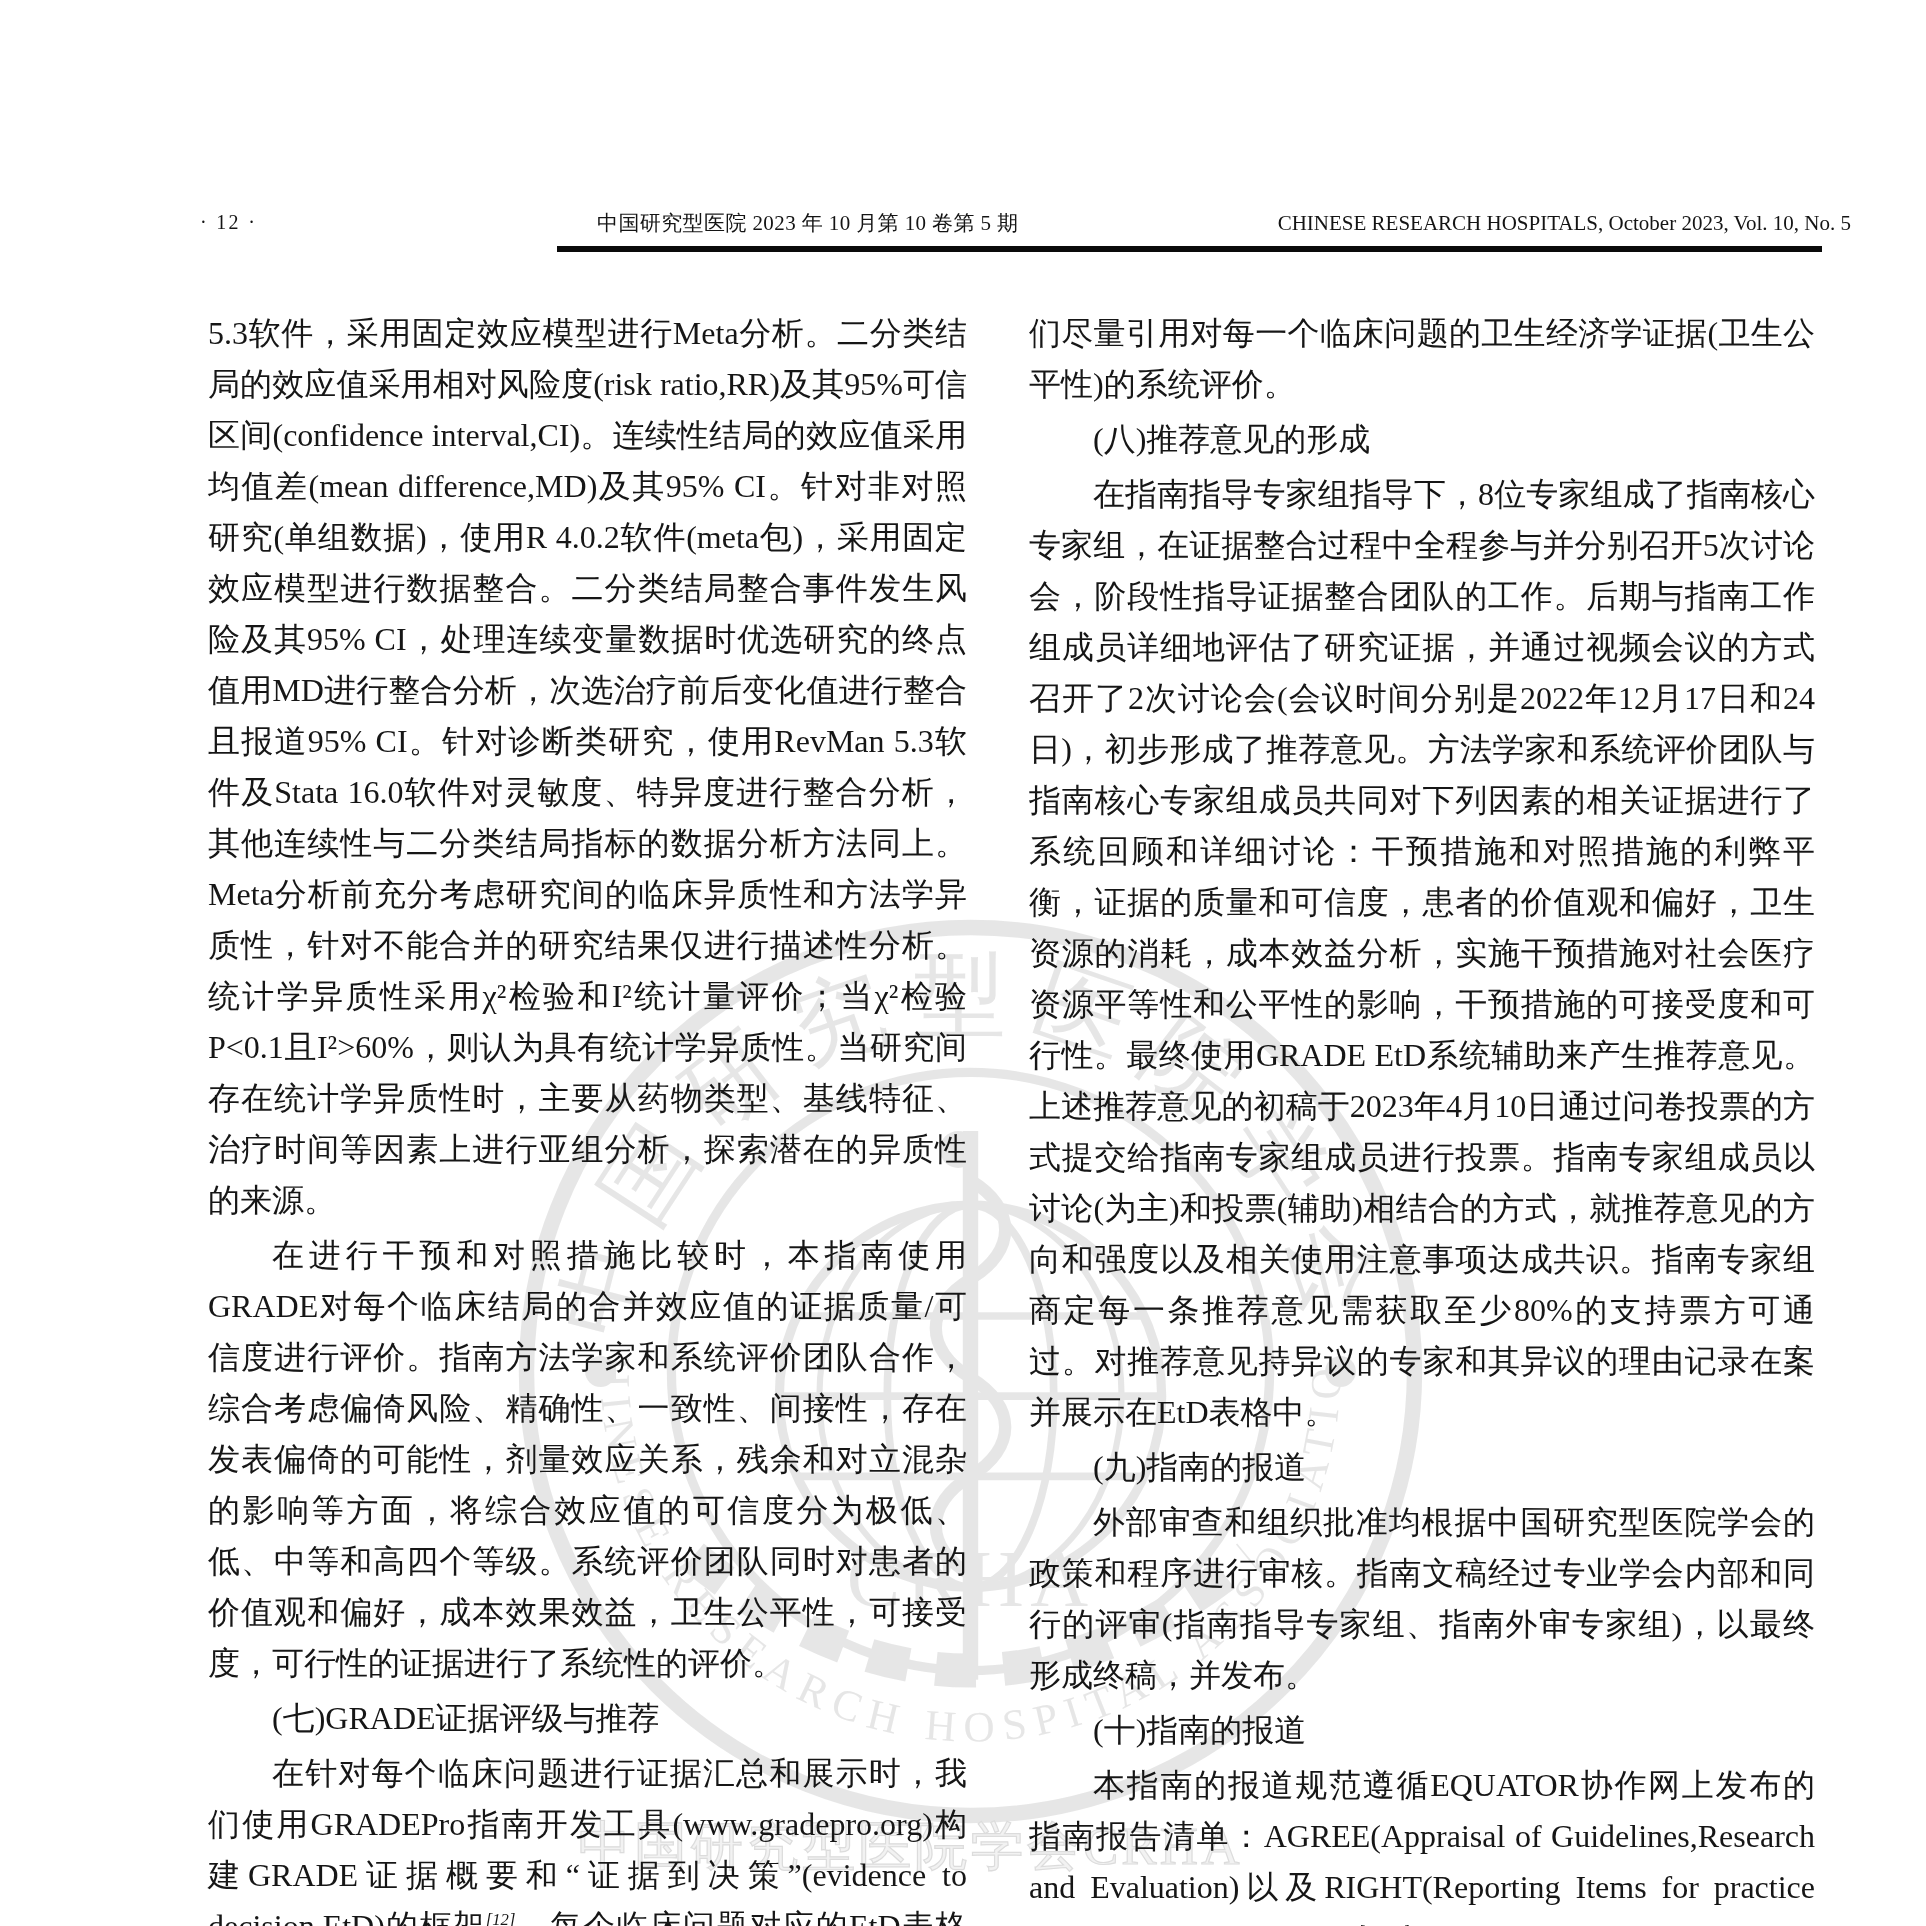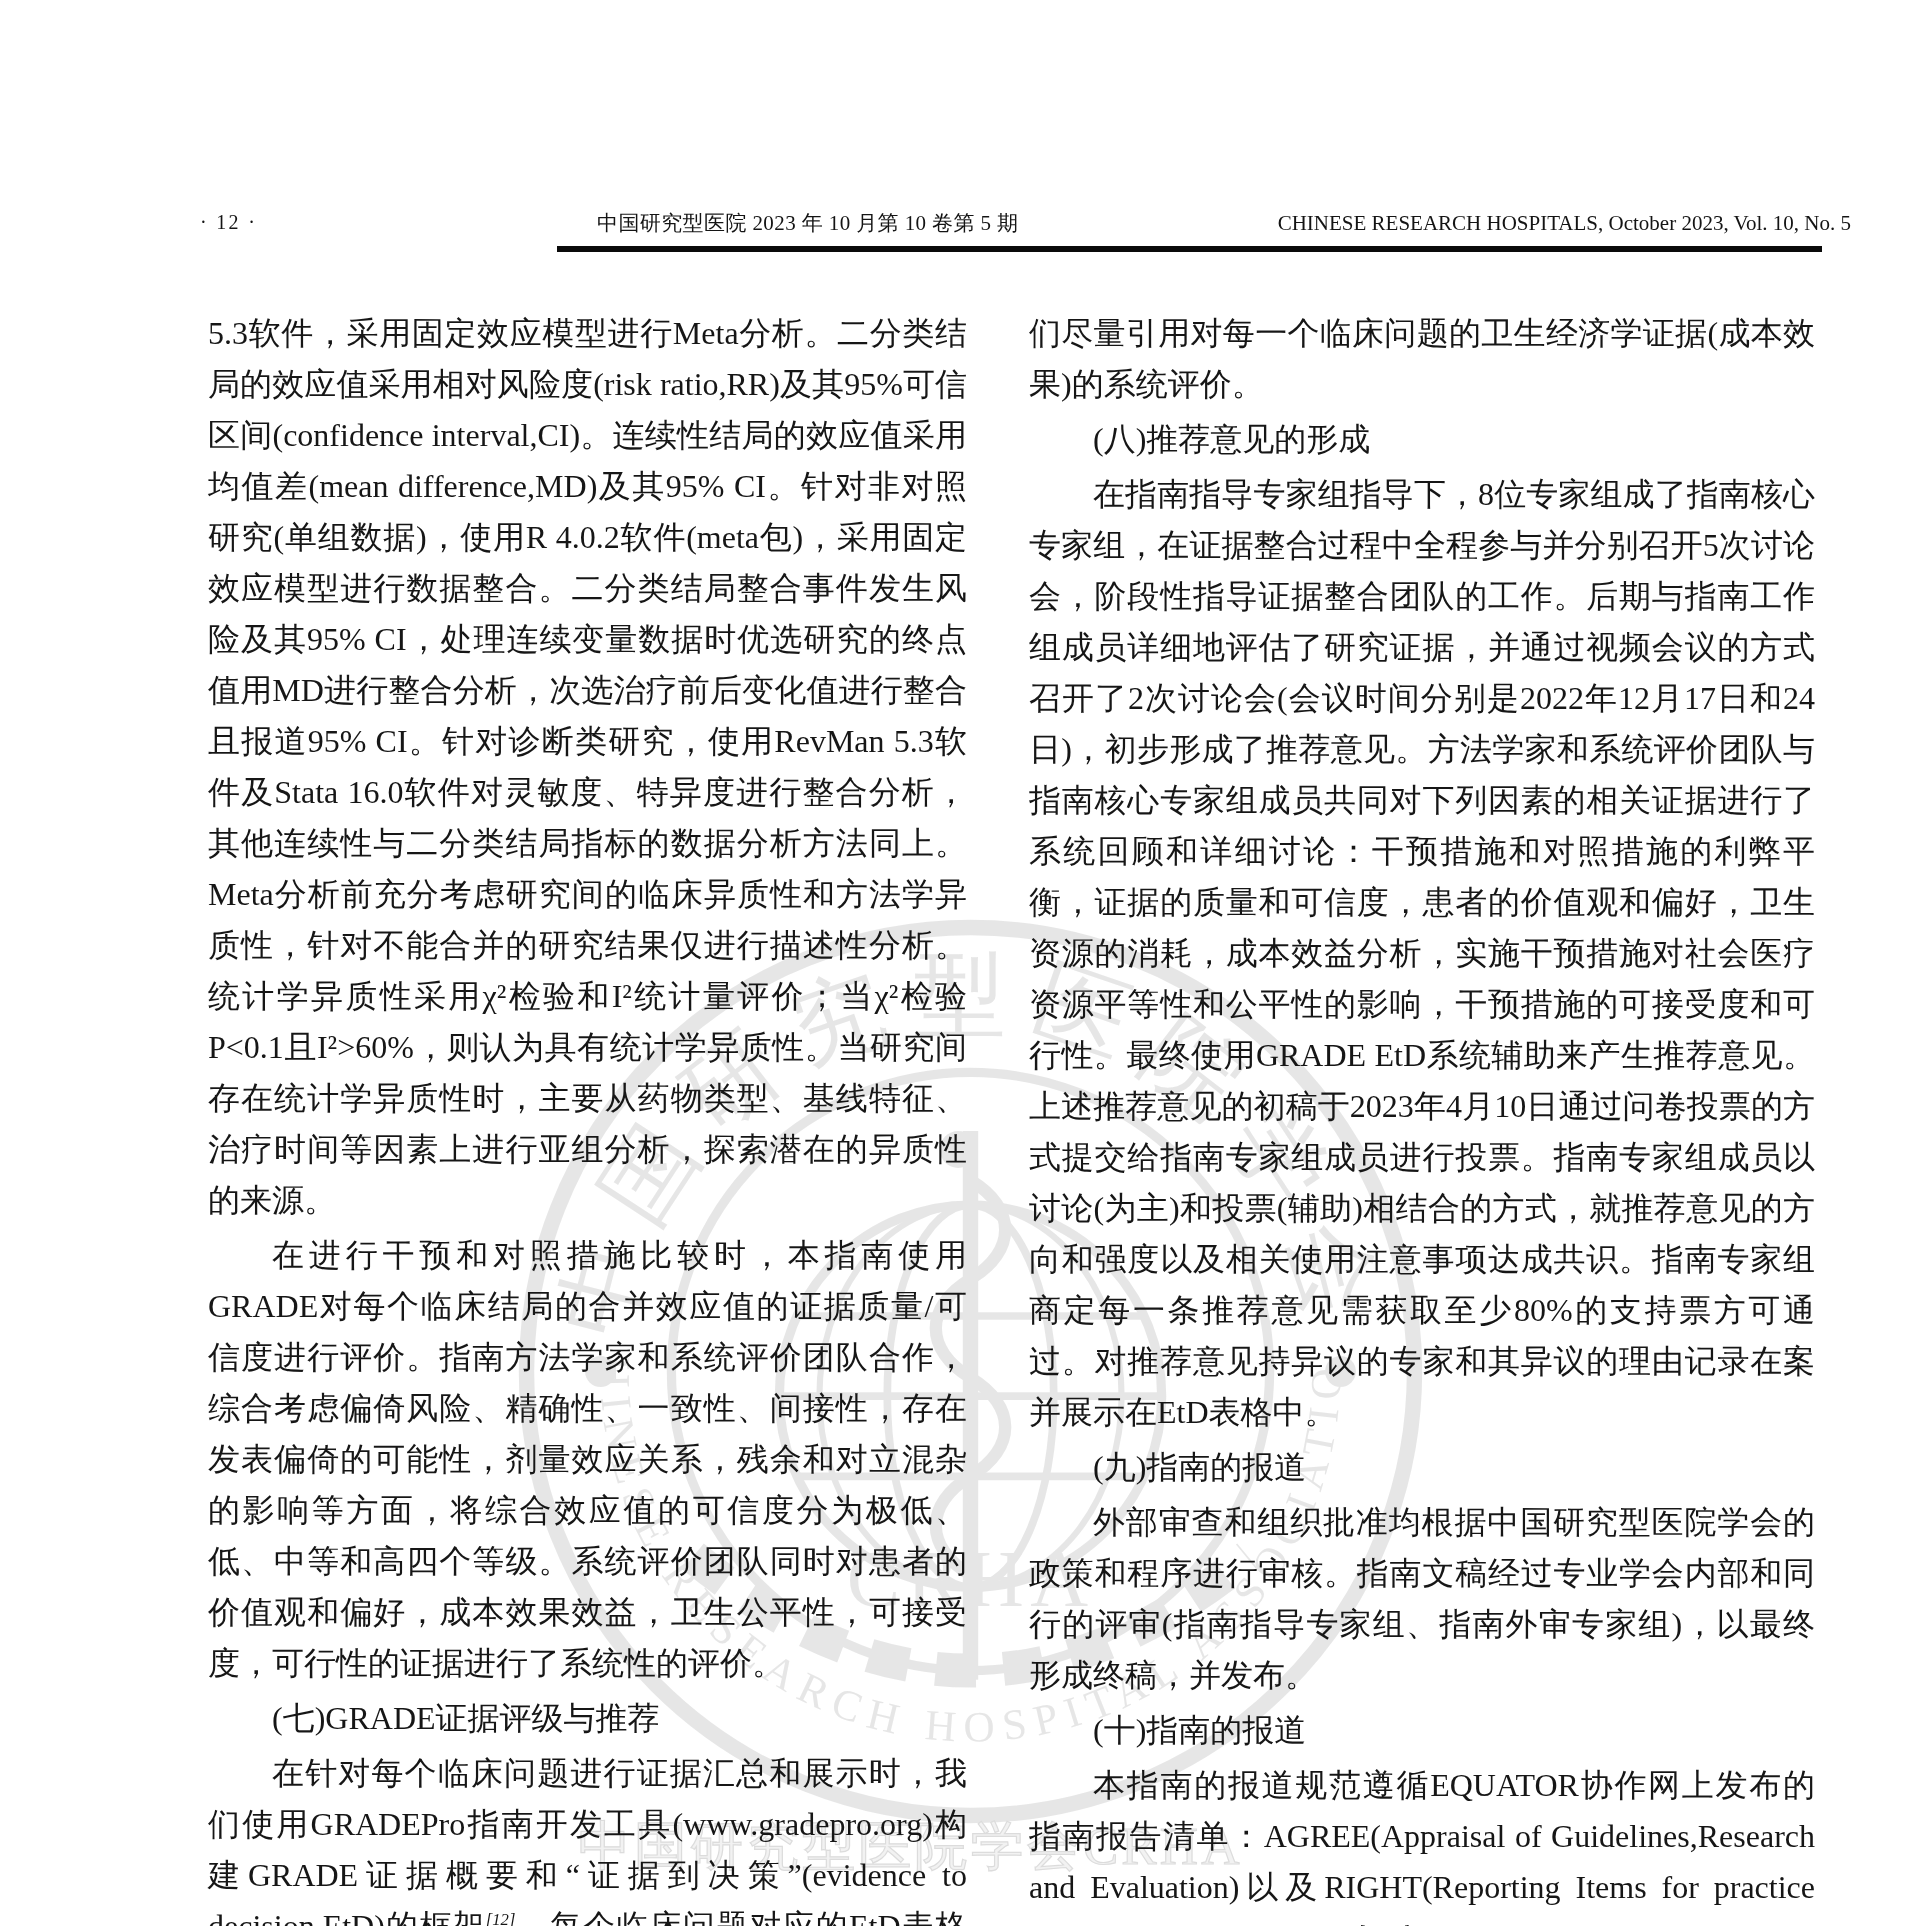--- a/index.html
+++ b/index.html
@@ -96,21 +96,21 @@
 </div>
 <div class="header-rule"></div>
 
 <div class="col" id="col-left">
     <p class="para"><span>5.3软件，采用固定效应模型进行Meta分析。二分类结局的效应值采用相对风险度(risk ratio,RR)及其95%可信区间(confidence interval,CI)。连续性结局的效应值采用均值差(mean difference,MD)及其95% CI。针对非对照研究(单组数据)，使用R 4.0.2软件(meta包)，采用固定效应模型进行数据整合。二分类结局整合事件发生风险及其95% CI，处理连续变量数据时优选研究的终点值用MD进行整合分析，次选治疗前后变化值进行整合且报道95% CI。针对诊断类研究，使用RevMan 5.3软件及Stata 16.0软件对灵敏度、特异度进行整合分析，其他连续性与二分类结局指标的数据分析方法同上。Meta分析前充分考虑研究间的临床异质性和方法学异质性，针对不能合并的研究结果仅进行描述性分析。统计学异质性采用χ²检验和I²统计量评价；当χ²检验P&lt;0.1且I²&gt;60%，则认为具有统计学异质性。当研究间存在统计学异质性时，主要从药物类型、基线特征、治疗时间等因素上进行亚组分析，探索潜在的异质性的来源。</span></p>
     <p class="para indent"><span>在进行干预和对照措施比较时，本指南使用GRADE对每个临床结局的合并效应值的证据质量/可信度进行评价。指南方法学家和系统评价团队合作，综合考虑偏倚风险、精确性、一致性、间接性，存在发表偏倚的可能性，剂量效应关系，残余和对立混杂的影响等方面，将综合效应值的可信度分为极低、低、中等和高四个等级。系统评价团队同时对患者的价值观和偏好，成本效果效益，卫生公平性，可接受度，可行性的证据进行了系统性的评价。</span></p>
     <p class="para indent"><span>(七)GRADE证据评级与推荐</span></p>
     <p class="para indent"><span>在针对每个临床问题进行证据汇总和展示时，我们使用GRADEPro指南开发工具(www.gradepro.org)构建GRADE证据概要和“证据到决策”(evidence to decision,EtD)的框架</span><sup>[12]</sup><span>。每个临床问题对应的EtD表格均包括与干预和对照措施相关的有效性和安全性，资源使用(医疗费用等)，成本效益，患者价值和偏好，对卫生公平性的影响，可接受度和可行性的部分。所有相关证据均总结至相应的EtD表格。</span></p>
   </div>
 <div class="col" id="col-right">
-    <p class="para"><span>们尽量引用对每一个临床问题的卫生经济学证据(成本效果)的系统评价。</span></p>
+    <p class="para"><span>们尽量引用对每一个临床问题的卫生经济学证据(卫生公平性)的系统评价。</span></p>
     <p class="para indent"><span>(八)推荐意见的形成</span></p>
     <p class="para indent"><span>在指南指导专家组指导下，8位专家组成了指南核心专家组，在证据整合过程中全程参与并分别召开5次讨论会，阶段性指导证据整合团队的工作。后期与指南工作组成员详细地评估了研究证据，并通过视频会议的方式召开了2次讨论会(会议时间分别是2022年12月17日和24日)，初步形成了推荐意见。方法学家和系统评价团队与指南核心专家组成员共同对下列因素的相关证据进行了系统回顾和详细讨论：干预措施和对照措施的利弊平衡，证据的质量和可信度，患者的价值观和偏好，卫生资源的消耗，成本效益分析，实施干预措施对社会医疗资源平等性和公平性的影响，干预措施的可接受度和可行性。最终使用GRADE EtD系统辅助来产生推荐意见。上述推荐意见的初稿于2023年4月10日通过问卷投票的方式提交给指南专家组成员进行投票。指南专家组成员以讨论(为主)和投票(辅助)相结合的方式，就推荐意见的方向和强度以及相关使用注意事项达成共识。指南专家组商定每一条推荐意见需获取至少80%的支持票方可通过。对推荐意见持异议的专家和其异议的理由记录在案并展示在EtD表格中。</span></p>
     <p class="para indent"><span>(九)指南的报道</span></p>
     <p class="para indent"><span>外部审查和组织批准均根据中国研究型医院学会的政策和程序进行审核。指南文稿经过专业学会内部和同行的评审(指南指导专家组、指南外审专家组)，以最终形成终稿，并发布。</span></p>
     <p class="para indent"><span>(十)指南的报道</span></p>
     <p class="para indent"><span>本指南的报道规范遵循EQUATOR协作网上发布的指南报告清单：AGREE(Appraisal of Guidelines,Research and Evaluation)以及RIGHT(Reporting Items for practice Guidelines in Healthcare)</span><sup>[14-16]</sup><span>。</span></p>
   </div>
 
 
 </body></html>

